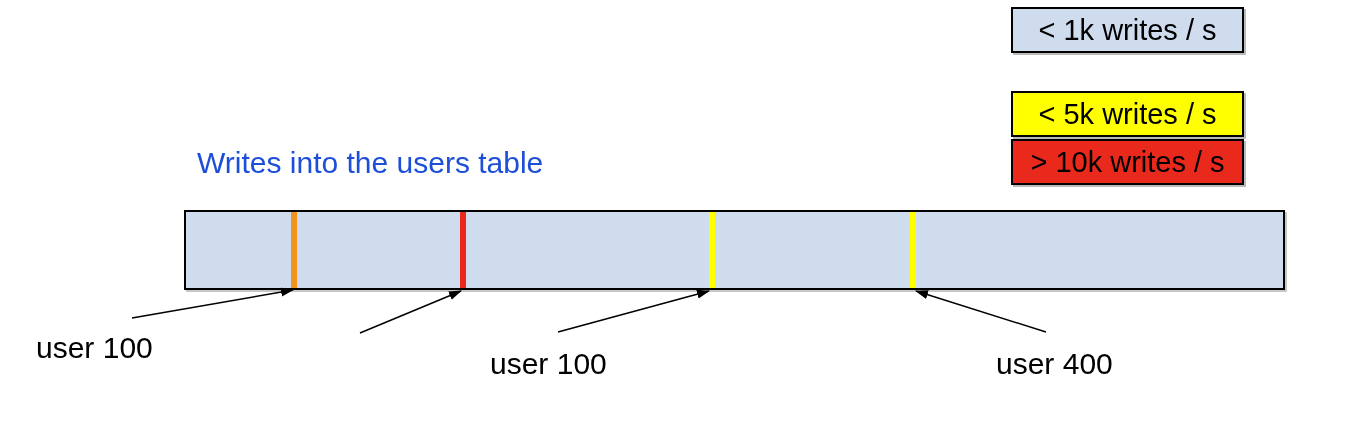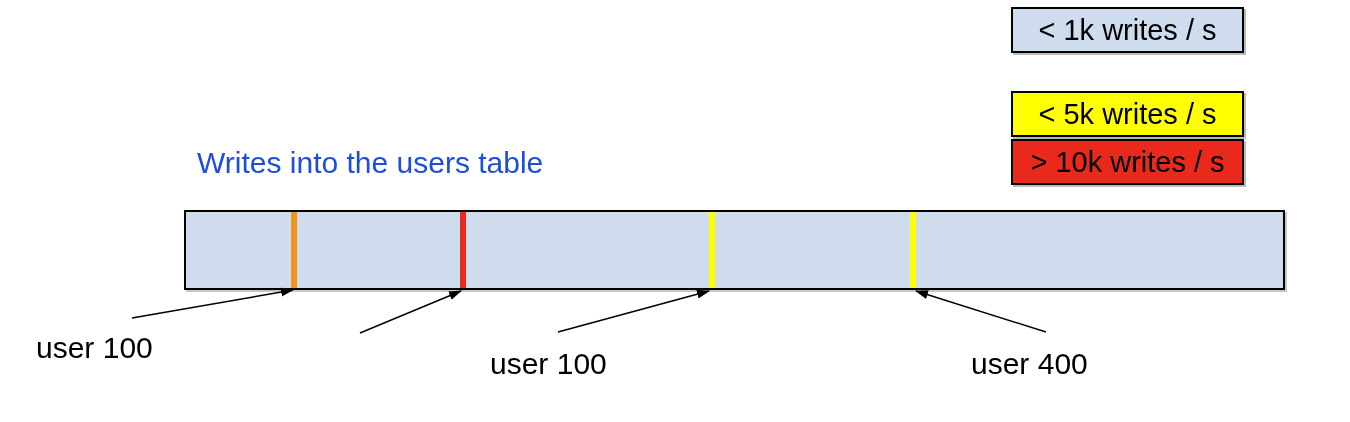--- a/index.html
+++ b/index.html
@@ -77,21 +77,21 @@
   .user-label {
     position: absolute;
     font-size: 30px;
     line-height: 1;
     color: #000000;
     white-space: nowrap;
   }
   .user-label.l1 { left: 36px;  top: 333px; }
   .user-label.l2 { left: 270px; top: 349px; }
   .user-label.l3 { left: 490px; top: 349px; }
-  .user-label.l4 { left: 971px; top: 349px; }
+  .user-label.l4 { left: 996px; top: 349px; }
 </style>
 </head>
 <body>
 
 <div class="canvas">
 
   <div class="title">Writes into the users table</div>
 
   <div class="legend">
     <div class="legend-row" style="background-color: rgb(207, 220, 238);">

